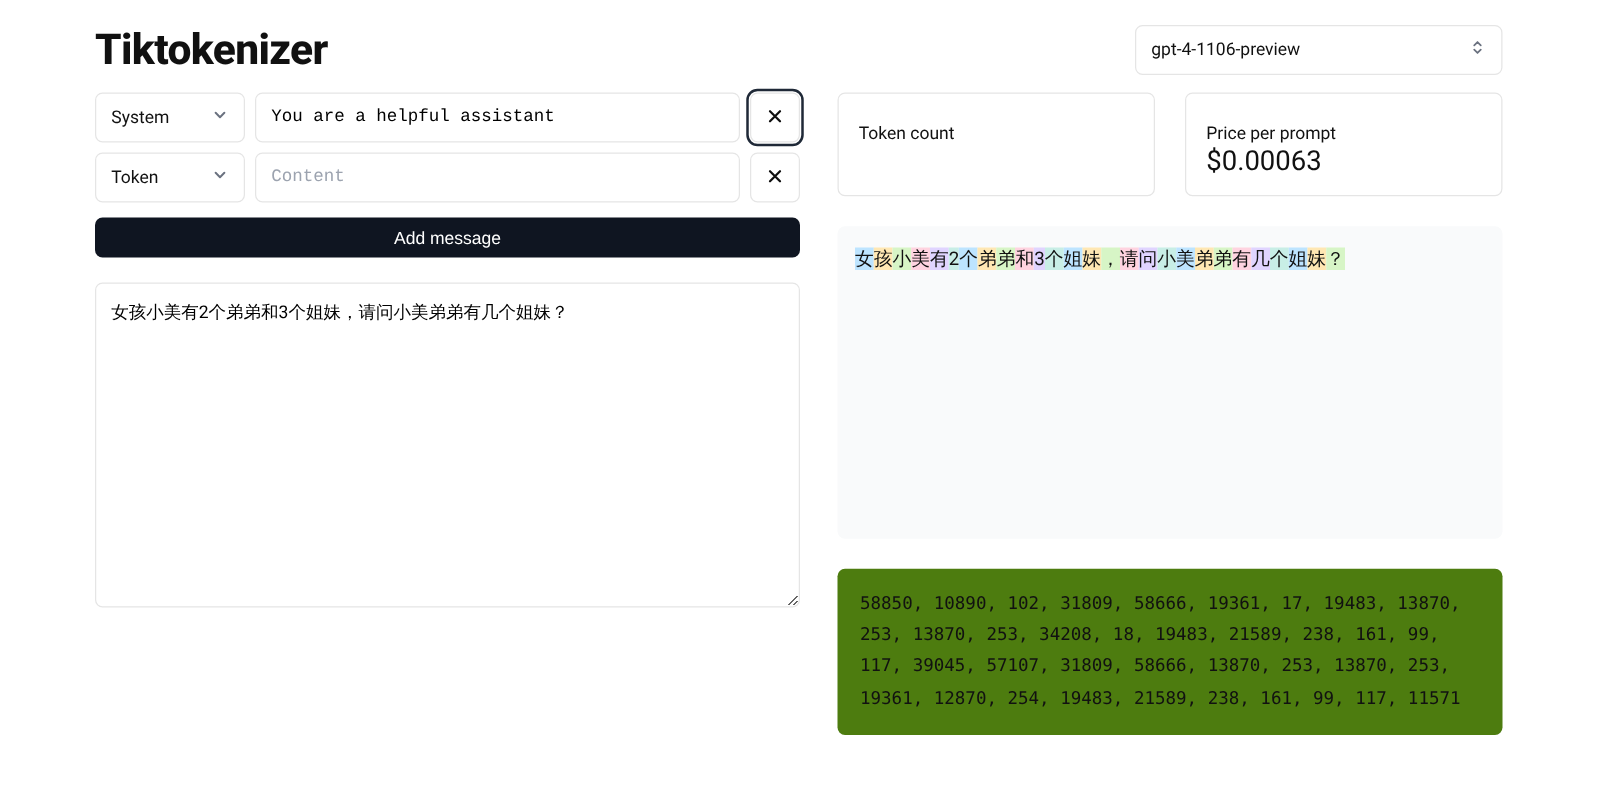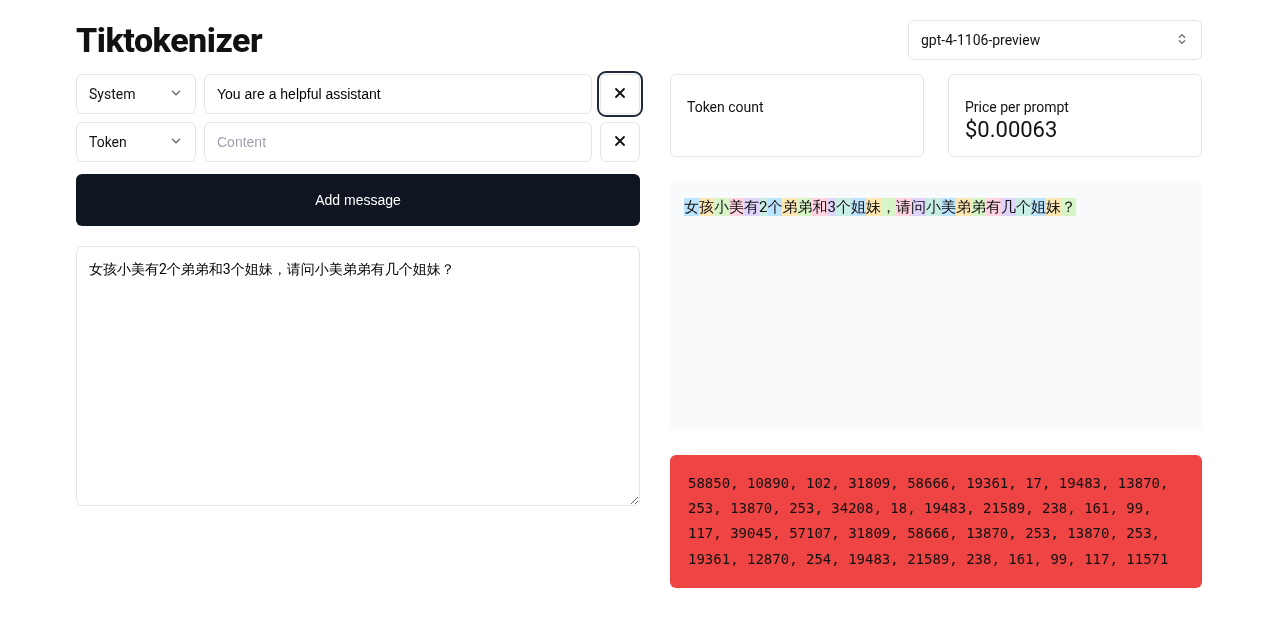--- a/index.html
+++ b/index.html
@@ -72,42 +72,42 @@
     font-size: 14px;
     background: #fff;
   }
   .content-input {
     flex: 1;
     height: 40px;
     border: 1px solid #e5e5e5;
     border-radius: 6px;
     padding: 0 12px;
     font-size: 14px;
-    font-family: Liberation Sans, sans-serif;
+    font-family: Liberation Mono, monospace;
     outline: none;
   }
   .content-input::placeholder { color: #9ca3af; }
   .close-btn {
     width: 40px;
     height: 40px;
     border: 1px solid #e5e5e5;
     border-radius: 6px;
     background: #fff;
     display: flex;
     align-items: center;
     justify-content: center;
     cursor: pointer;
   }
   .close-btn.focused {
     outline: 2px solid #1f2937;
     outline-offset: 1px;
   }
   .add-btn {
     width: 100%;
-    height: 52px;
+    height: 32px;
     background: #0f1521;
     color: #fff;
     border: none;
     border-radius: 6px;
     font-size: 14px;
     font-weight: 500;
     cursor: pointer;
     margin-top: 4px;
   }
   .raw-textarea {
@@ -136,21 +136,21 @@
   .stat-value { font-size: 22px; font-weight: 400; }
   .token-vis {
     background: #f9fafb;
     border-radius: 6px;
     padding: 14px 14px;
     min-height: 250px;
     font-size: 15px;
     line-height: 1.6;
   }
   .token-ids {
-    background: #ef4444;
+    background: #4d7c0f;
     border-radius: 6px;
     padding: 16px 18px;
     font-family: ui-monospace, SFMono-Regular, Menlo, Consolas, monospace;
     font-size: 14px;
     line-height: 1.8;
     word-wrap: break-word;
   }
   .tok { padding: 0; }
   .c0 { background: #bde4ff; }
   .c1 { background: #ffe7b3; }

